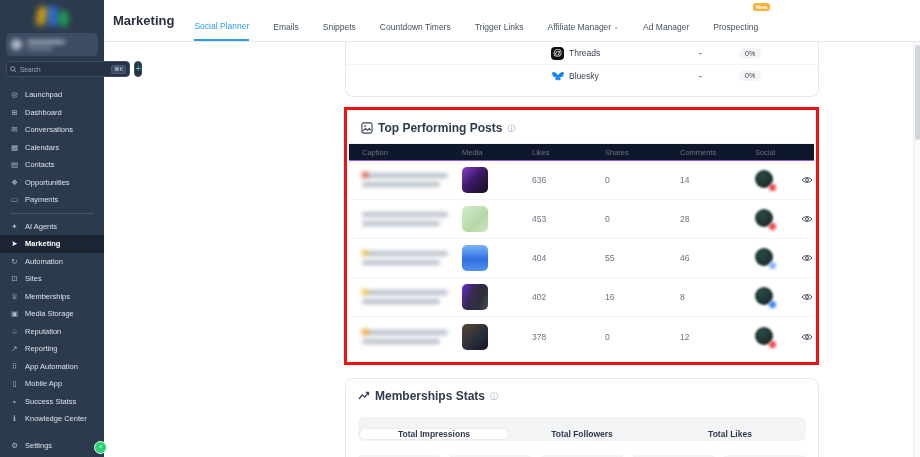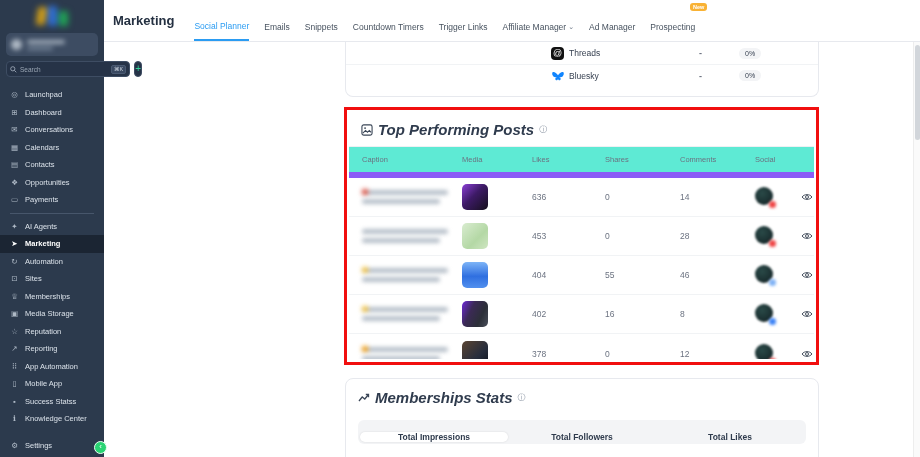--- a/index.html
+++ b/index.html
@@ -44,21 +44,21 @@
   .settings-item { position:absolute; left:0; bottom:3px; width:104px; }
   .collapse-btn { position:absolute; left:94px; top:441px; width:13px; height:13px; border-radius:50%;
     background:#2ad473; border:1.5px solid #eafff3; color:#fff; font-size:8px; line-height:10px;
     text-align:center; z-index:9; cursor:pointer; }
 
   
   .header { position:absolute; left:104px; top:0; width:816px; height:42px; background:#fff;
     border-bottom:1px solid #e7e9ee; display:flex; align-items:stretch; z-index:4; }
   .page-title { font-size:13px; font-weight:bold; color:#243041; align-self:center;
     margin-left:9px; margin-right:20px; }
-  .tabs { display:flex; align-items:stretch; gap:15px; }
+  .tabs { display:flex; align-items:stretch; gap:24px; }
   .tab { display:flex; align-items:center; gap:2px; font-size:8.5px; color:#47525f;
     cursor:pointer; position:relative; padding-top:12px; }
   .tab.active { color:#2b9cf2; border-bottom:2px solid #2b9cf2; }
   .tab .chev { font-size:7px; color:#6b7686; }
   .new-badge { position:absolute; top:3px; right:-12px; background:#f9b234; color:#fff;
     font-size:5.5px; font-weight:bold; border-radius:3px; padding:1px 3px; }
   .header-actions { position:absolute; right:14px; top:4px; display:flex; gap:5px; align-items:center; }
   .action-circle { width:17px; height:17px; border-radius:50%; display:flex; align-items:center;
     justify-content:center; color:#fff; position:relative; cursor:pointer; }
   .action-circle .txt-glyph { font-size:9px; font-weight:bold; color:#fff; line-height:1; }
@@ -82,26 +82,26 @@
   .plat-pill { justify-self:start; font-size:7px; color:#374151; background:#f3f4f6;
     border-radius:8px; padding:2px 6px; }
 
   
   .highlight-rect { position:absolute; left:240px; top:65px; width:475px; height:258px;
     border:3px solid #f10f0f; background:#fff; }
 
   .card-top-posts { position:absolute; left:2px; top:1px; width:465px; height:248px;
     background:#fff; border-radius:6px; overflow:hidden; }
   .card-title-row { display:flex; align-items:center; gap:5px; padding:10px 0 8px 12px; }
-  .card-title { font-size:15px; font-weight:bold; color:#2f3b4d;font-style:italic; }
+  .card-title { font-size:12px; font-weight:bold; color:#2f3b4d; }
   .info-glyph { font-size:8px; color:#8b95a3; }
   .tp-grid { display:grid; grid-template-columns:100px 70px 73px 75px 75px 46px 1fr;
     align-items:center; padding-left:13px; }
-  .tp-head { height:32px; background:#5eead4; border-top:1px solid #eef0f3;
-    border-bottom:6px solid #8b5cf6; }
+  .tp-head { height:18px; background:#0f172a; border-top:1px solid #eef0f3;
+    border-bottom:1px solid #8b5cf6; }
   .tp-head .th { font-size:7.5px; color:#6b7280; }
   .tp-row { height:39px; border-bottom:1px solid #f1f3f5; }
   .tp-row:last-child { border-bottom:none; }
   .caption-cell { display:flex; flex-direction:column; gap:4px; position:relative; padding-right:10px; }
   .cap-line { height:5px; border-radius:3px; background:#b6bfc9; filter:blur(2px); position:relative; }
   .cap-line.l1 { width:86px; }
   .cap-line.l2 { width:78px; }
   .emoji-dot { position:absolute; left:0; top:-1px; width:6px; height:6px; border-radius:2px;
     filter:blur(1px); }
   .media-thumb { width:26px; height:26px; border-radius:5px; filter:blur(0.6px); }

